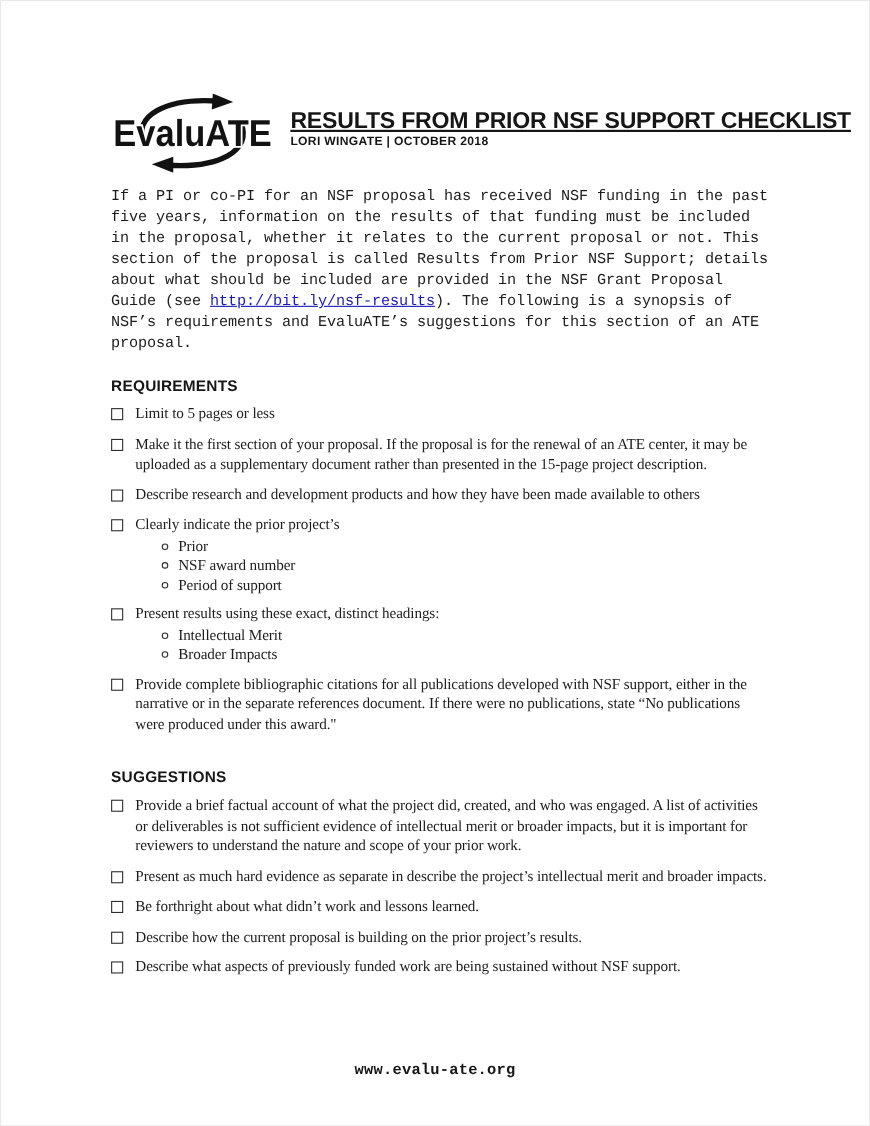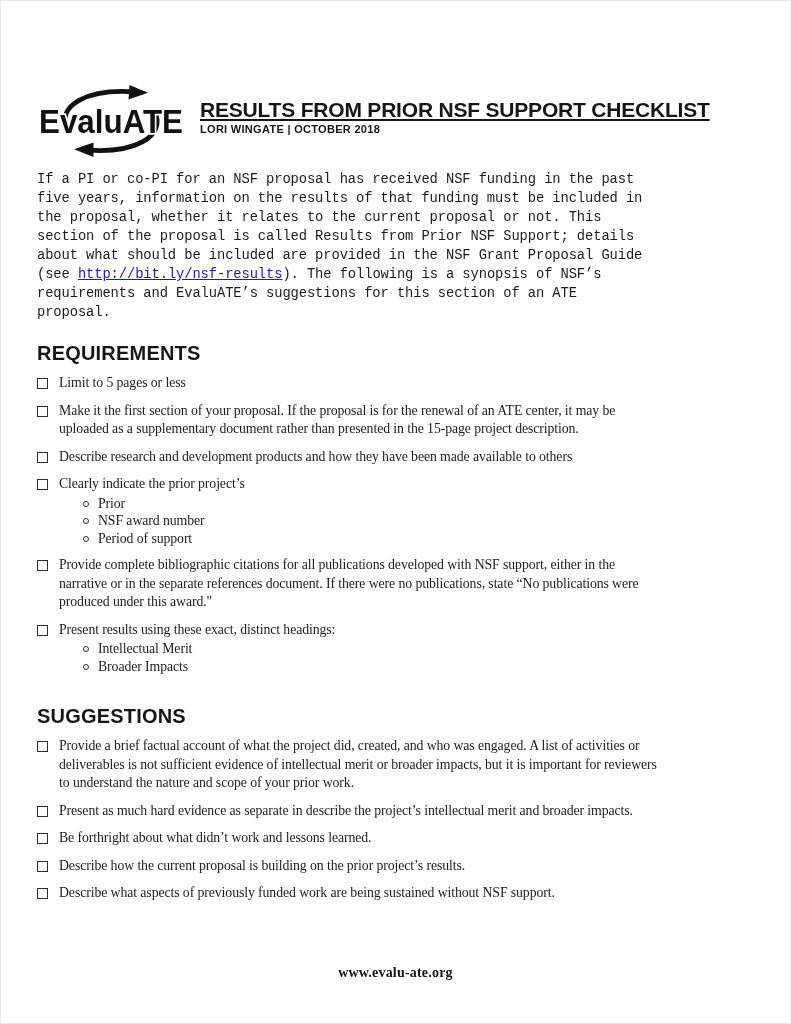--- a/index.html
+++ b/index.html
@@ -6,21 +6,21 @@
   html, body { background: #ffffff; }
   body { font-family: "DejaVu Serif", serif; color: #1c1c1c; }
 
   .page {
     position: relative;
     width: 791px;
     height: 1024px;
     margin: 0 auto;
     background: #ffffff;
     border: 1px solid #e9e9e9;
-    padding: 84px 88px 0 36px;
+    padding: 84px 88px 0 100px;
     overflow: hidden;
   }
 
   
   .header { display: flex; align-items: flex-start; gap: 15px; }
   .logo { flex: none; width: 148px; height: 72px; }
   .logo svg text {
     font-family: "Liberation Sans", sans-serif;
     font-weight: bold;
     paint-order: stroke;
@@ -60,21 +60,21 @@
   .intro a {
     color: #1a1ab8;
     text-decoration: underline;
     cursor: pointer;
   }
 
   
   .section-heading {
     font-family: "Liberation Sans", sans-serif;
     font-weight: bold;
-    font-size: 20px;
+    font-size: 14px;
     letter-spacing: 0.2px;
     color: #161616;
     margin-top: 20px;
     margin-bottom: 6px;
   }
   .section-heading.suggestions { margin-top: 30px; }
 
   .item {
     display: flex;
     align-items: flex-start;
@@ -114,21 +114,21 @@
     letter-spacing: -0.1px;
   }
 
   
   .footer {
     position: absolute;
     left: 0;
     right: 0;
     bottom: 42px;
     text-align: center;
-    font-family: Liberation Serif, serif;
+    font-family: Liberation Mono, monospace;
     font-weight: bold;
     font-size: 14px;
     letter-spacing: 0.2px;
     color: #161616;
   }
 </style>
 </head>
 <body>
 
 <div class="page">
@@ -187,40 +187,40 @@
         <div class="subitem">
           <span class="circle"></span>
           <p class="subitem-text">Period of support</p>
         </div>
       </div>
     </div>
   </div>
 
   <div class="item">
     <span class="box"></span>
-    <p class="item-text">Provide complete bibliographic citations for all publications developed with NSF support, either in the narrative or in the separate references document. If there were no publications, state “No publications were produced under this award."</p>
-  </div>
-
-  <div class="item">
-    <span class="box"></span>
     <div>
       <p class="item-text">Present results using these exact, distinct headings:</p>
       <div class="sublist">
         <div class="subitem">
           <span class="circle"></span>
           <p class="subitem-text">Intellectual Merit</p>
         </div>
         <div class="subitem">
           <span class="circle"></span>
           <p class="subitem-text">Broader Impacts</p>
         </div>
       </div>
     </div>
   </div>
 
+  <div class="item">
+    <span class="box"></span>
+    <p class="item-text">Provide complete bibliographic citations for all publications developed with NSF support, either in the narrative or in the separate references document. If there were no publications, state “No publications were produced under this award."</p>
+  </div>
+
   <div class="section-heading suggestions">SUGGESTIONS</div>
 
   <div class="item">
     <span class="box"></span>
     <p class="item-text">Provide a brief factual account of what the project did, created, and who was engaged. A list of activities or deliverables is not sufficient evidence of intellectual merit or broader impacts, but it is important for reviewers to understand the nature and scope of your prior work.</p>
   </div>
 
   <div class="item">
     <span class="box"></span>
     <p class="item-text">Present as much hard evidence as separate in describe the project’s intellectual merit and broader impacts.</p>

